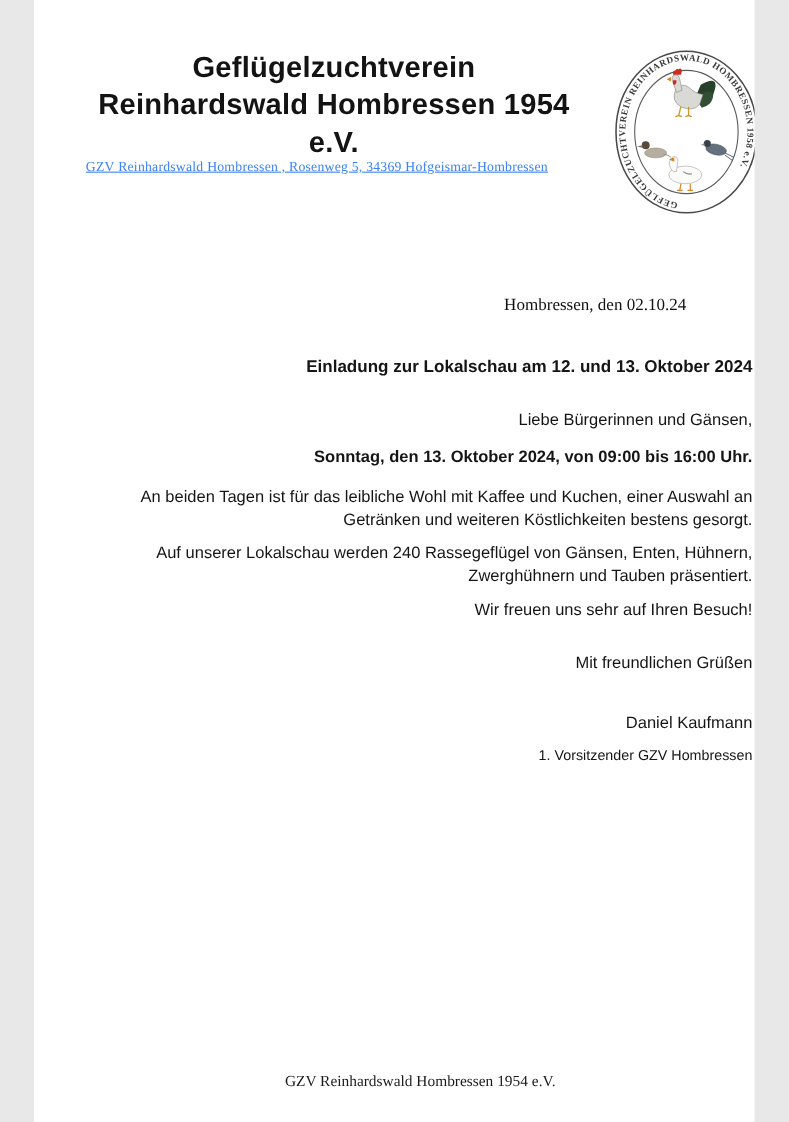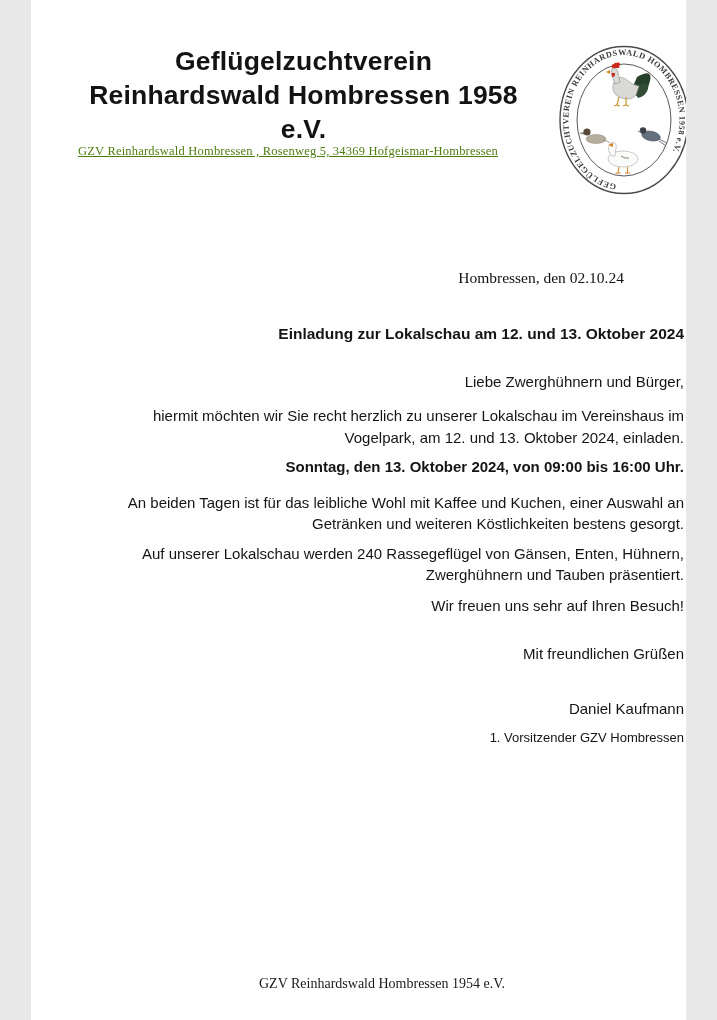--- a/index.html
+++ b/index.html
@@ -26,21 +26,21 @@
     line-height: 34px;
     letter-spacing: 0.2px;
     color: #131313;
   }
   .address-line {
     position: absolute;
     top: 144px;
     left: 47px;
     font-family: "Liberation Serif", serif;
     font-size: 12.5px;
-    color: #4d7c0f;
+    color: #3b82f6;
     text-decoration: underline;
     letter-spacing: 0.2px;
   }
   .logo-wrap {
     position: absolute;
     top: 44px;
     left: 526px;
     width: 134px;
     height: 153px;
   }
@@ -99,21 +99,21 @@
     fill: #3b3b3b;
   }
 </style>
 </head>
 <body>
 
 <div class="page">
 
   <div class="title-block">
     <div>Geflügelzuchtverein</div>
-    <div>Reinhardswald Hombressen 1958 e.V.</div>
+    <div>Reinhardswald Hombressen 1954 e.V.</div>
   </div>
 
   <div class="address-line">GZV Reinhardswald Hombressen , Rosenweg 5, 34369 Hofgeismar-Hombressen</div>
 
   <div class="logo-wrap">
     <svg viewBox="0 0 134 153" width="134" height="153">
 
       <ellipse cx="67" cy="76" rx="64" ry="73.5" fill="none" stroke="#4a4a4a" stroke-width="1.4"></ellipse>
       <ellipse cx="67" cy="76" rx="47" ry="56" fill="none" stroke="#5a5a5a" stroke-width="1"></ellipse>
       <defs>
@@ -156,22 +156,21 @@
         <path d="M 56 99 l -5 2 l 5 2 z" fill="#d4862a"></path>
         <path d="M 62 123 l -1 6 m -2.5 0 l 5 0 m 7 -6 l 0 6 m -2.5 0 l 5 0" stroke="#d4862a" stroke-width="1.1" fill="none"></path>
       </g>
     </svg>
   </div>
 
   <div class="date-line">Hombressen, den 02.10.24</div>
 
   <div class="letter-body">
     <p class="p-subject">Einladung zur Lokalschau am 12. und 13. Oktober 2024</p>
-    <p class="p-salutation">Liebe Zwerghühnern und Bürger,</p>
-    <p class="p-intro">hiermit möchten wir Sie recht herzlich zu unserer Lokalschau im Vereinshaus im Vogelpark, am 12. und 13. Oktober 2024, einladen.</p>
+    <p class="p-salutation">Liebe Bürgerinnen und Gänsen,</p>
     <p class="p-sun">Sonntag, den 13. Oktober 2024, von 09:00 bis 16:00 Uhr.</p>
     <p class="p-catering">An beiden Tagen ist für das leibliche Wohl mit Kaffee und Kuchen, einer Auswahl an Getränken und weiteren Köstlichkeiten bestens gesorgt.</p>
     <p class="p-exhibits">Auf unserer Lokalschau werden 240 Rassegeflügel von Gänsen, Enten, Hühnern, Zwerghühnern und Tauben präsentiert.</p>
     <p class="p-closing">Wir freuen uns sehr auf Ihren Besuch!</p>
     <p class="p-regards">Mit freundlichen Grüßen</p>
     <p class="p-signer">Daniel Kaufmann</p>
     <p class="p-role">1. Vorsitzender GZV Hombressen</p>
   </div>
 
   <div class="footer">GZV Reinhardswald Hombressen 1954 e.V.</div>

